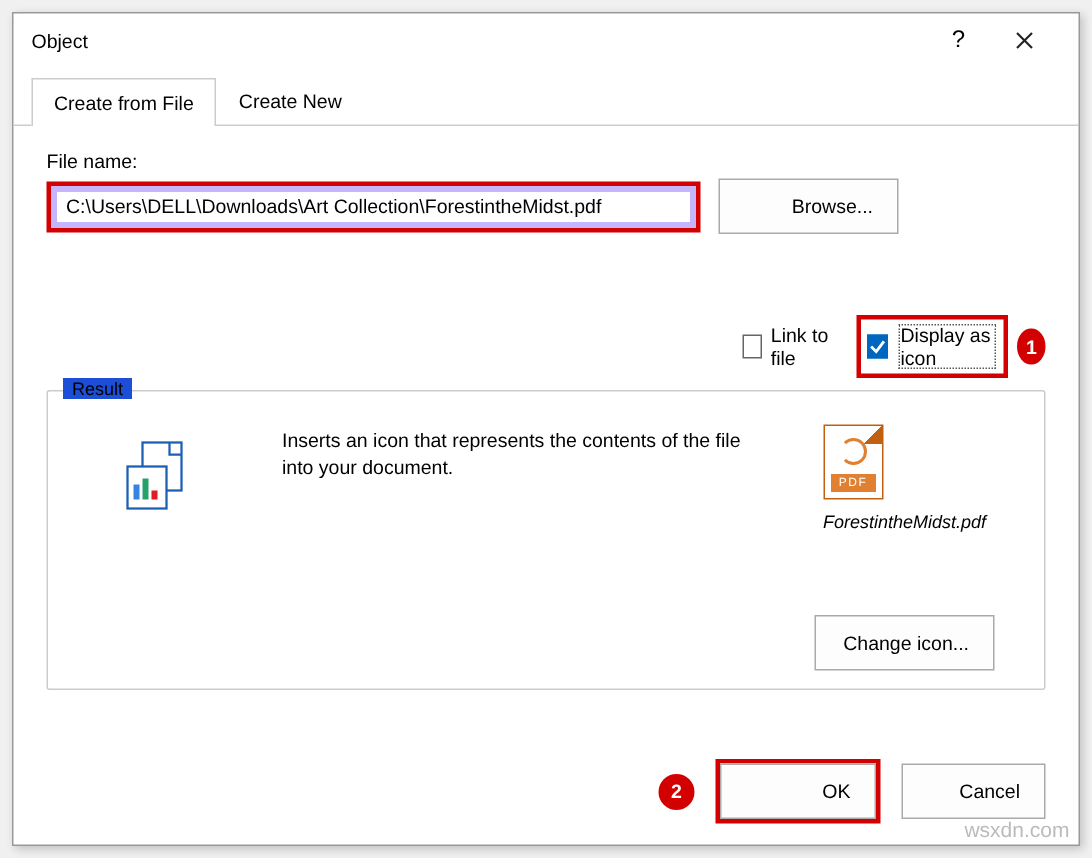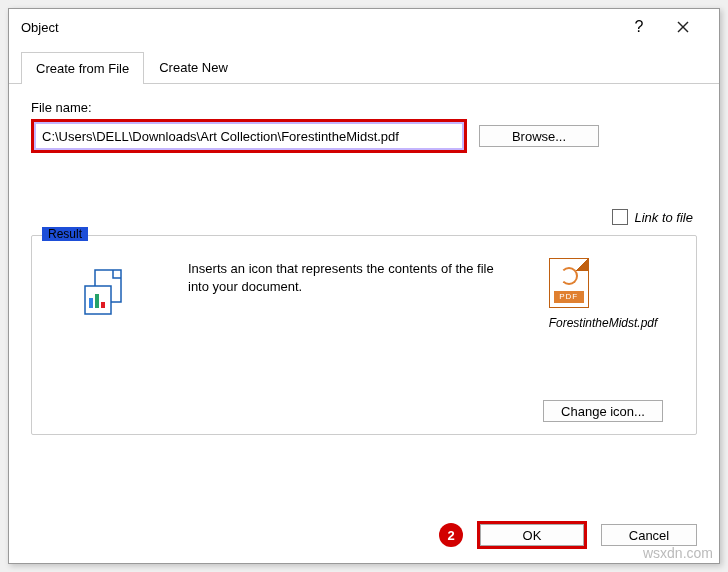--- a/index.html
+++ b/index.html
@@ -16,28 +16,28 @@
     .tbtn { width: 44px; height: 32px; display:flex; align-items:center; justify-content:center; }
     .tbtn svg { width: 14px; height: 14px; }
     .tabbar { display: flex; padding: 0 12px; border-bottom: 1px solid #ccc; margin-top: 6px; }
     .tab { padding: 8px 14px; border: 1px solid transparent; border-bottom: none; cursor: default; }
     .tab.active { border-color: #ccc; background: #fff; position: relative; top: 1px; }
     .body { position: relative; padding: 16px 22px 0 22px; }
     .lbl { display: block; margin-bottom: 4px; }
     .hl-red { border: 3px solid #d20000; display: inline-block; }
     .row-file { display: flex; align-items: center; gap: 12px; }
     .file-input {
-      width: 430px; height: 28px; padding: 3px 6px; border: 2px solid #c4b5fd; background: #fff;
+      width: 430px; height: 28px; padding: 3px 6px; border: 4px solid #c4b5fd; background: #fff;
     }
     .btn {
-      min-width: 96px; height: 22px; background: #fdfdfd; border: 1px solid #aaa;
-      display: inline-flex; align-items: center; justify-content: center; padding: 0 16px;
+      min-width: 96px; height: 37px; background: #fdfdfd; border: 1px solid #aaa;
+      display: inline-flex; align-items: center; justify-content: flex-end; padding: 0 16px;
     }
     .btn.wide { min-width: 120px; }
-    .checks { margin: 54px 0 8px 0; display: flex; flex-direction: column; align-items: flex-end; gap: 8px; padding-left: 460px; font-style: italic; }
+    .checks { margin: 54px 0 8px 0; display: flex; align-items: center; gap: 8px; padding-left: 460px; }
     .chk { display: flex; align-items: center; gap: 6px; padding: 2px 4px; }
     .chkbox { width: 16px; height: 16px; border: 1px solid #666; display:flex; align-items:center; justify-content:center; }
     .chkbox.checked { background: #0067c0; border-color: #0067c0; }
     .chkbox.checked svg { stroke: #fff; }
     .badge {
       width: 24px; height: 24px; border-radius: 50%; background: #d20000; color: #fff;
       display: inline-flex; align-items: center; justify-content: center; font-weight: bold;
       margin-left: 6px; font-size: 13px;
     }
     .result-box {
@@ -104,20 +104,33 @@
       <button class="btn wide">
         <span>Browse...</span>
       </button>
     </div>
 
     <div class="checks">
       <div class="chk">
         <span class="chkbox"></span>
         <span>Link to file</span>
       </div>
+      <div style="display:flex; align-items:center;">
+        <span class="hl-red">
+          <div class="chk">
+            <span class="chkbox checked">
+              <svg viewBox="0 0 14 14" width="12" height="12">
+                  <polyline points="2,7 6,11 12,3" fill="none" stroke-width="2.2"></polyline>
+                </svg>
+            </span>
+            <span class="dotted" style="padding:1px 2px;">Display as icon</span>
+          </div>
+        </span>
+        <span class="badge">1</span>
+      </div>
     </div>
 
     <div class="result-box">
       <span class="legend">Result</span>
       <div class="result-inner">
         <div class="result-left">
           <span class="doc-icon">
             <svg viewBox="0 0 56 56">
               <rect x="18" y="6" width="26" height="32" fill="#fff" stroke="#1a5fb4" stroke-width="1.5"></rect>
               <polyline points="36,6 36,14 44,14" fill="none" stroke="#1a5fb4" stroke-width="1.5"></polyline>

